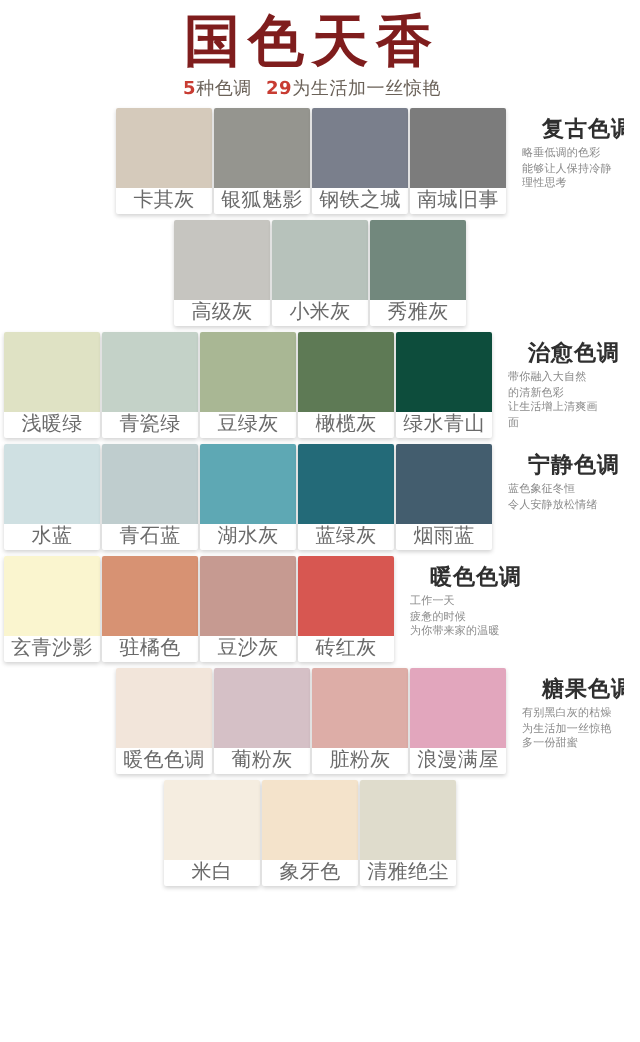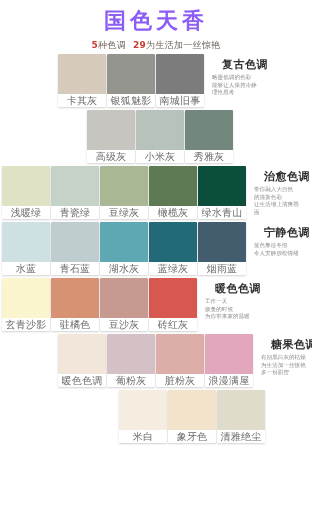--- a/index.html
+++ b/index.html
@@ -7,23 +7,23 @@
     width: 312px; height: 521px;
     background: #ffffff;
     font-family: "DejaVu Sans", "Liberation Sans", sans-serif;
     overflow: hidden;
   }
   #page { position: relative; width: 312px; height: 521px; background: #fff; }
 
   
   .header { text-align: center; padding-top: 8px; }
   .main-title {
-    font-size: 22px;
+    font-size: 28px;
     font-weight: bold;
-    color: #8b5cf6;
+    color: #7f1d1d;
     letter-spacing: 4px;
     line-height: 26px;
   }
   .subtitle {
     margin-top: 5px;
     font-size: 9px;
     color: #6b6259;
     letter-spacing: 0.3px;
     line-height: 12px;
   }
@@ -33,21 +33,21 @@
   
   .row {
     position: relative;
     display: flex;
     align-items: flex-start;
     padding: 0 2px;
     margin-top: 3px;
   }
   .row.indent-1 { padding-left: 58px; }
   .row.indent-2 { padding-left: 87px; }
-  .row.indent-3 { padding-left: 119px; }
+  .row.indent-3 { padding-left: 82px; }
 
   .swatch {
     position: relative;
     width: 48px;
     flex: 0 0 48px;
     margin-right: 1px;
     background: #fff;
     border-radius: 1px;
     box-shadow: 0 1px 2px rgba(0,0,0,0.18);
     overflow: hidden;
@@ -106,20 +106,24 @@
       <div class="row indent-1">
         <div class="swatch">
           <span class="chip" style="background: rgb(213, 202, 187);"></span>
           <span class="chip-label">卡其灰</span>
         </div>
         <div class="swatch">
           <span class="chip" style="background: rgb(149, 149, 143);"></span>
           <span class="chip-label">银狐魅影</span>
         </div>
         <div class="swatch">
+          <span class="chip" style="background: rgb(122, 127, 140);"></span>
+          <span class="chip-label">钢铁之城</span>
+        </div>
+        <div class="swatch">
           <span class="chip" style="background: rgb(124, 124, 124);"></span>
           <span class="chip-label">南城旧事</span>
         </div>
         <div class="cat">
           <div class="cat-title">复古色调</div>
           <div class="cat-desc">
             <span>略垂低调的色彩</span>
             <span>能够让人保持冷静</span>
             <span>理性思考</span>
           </div>

